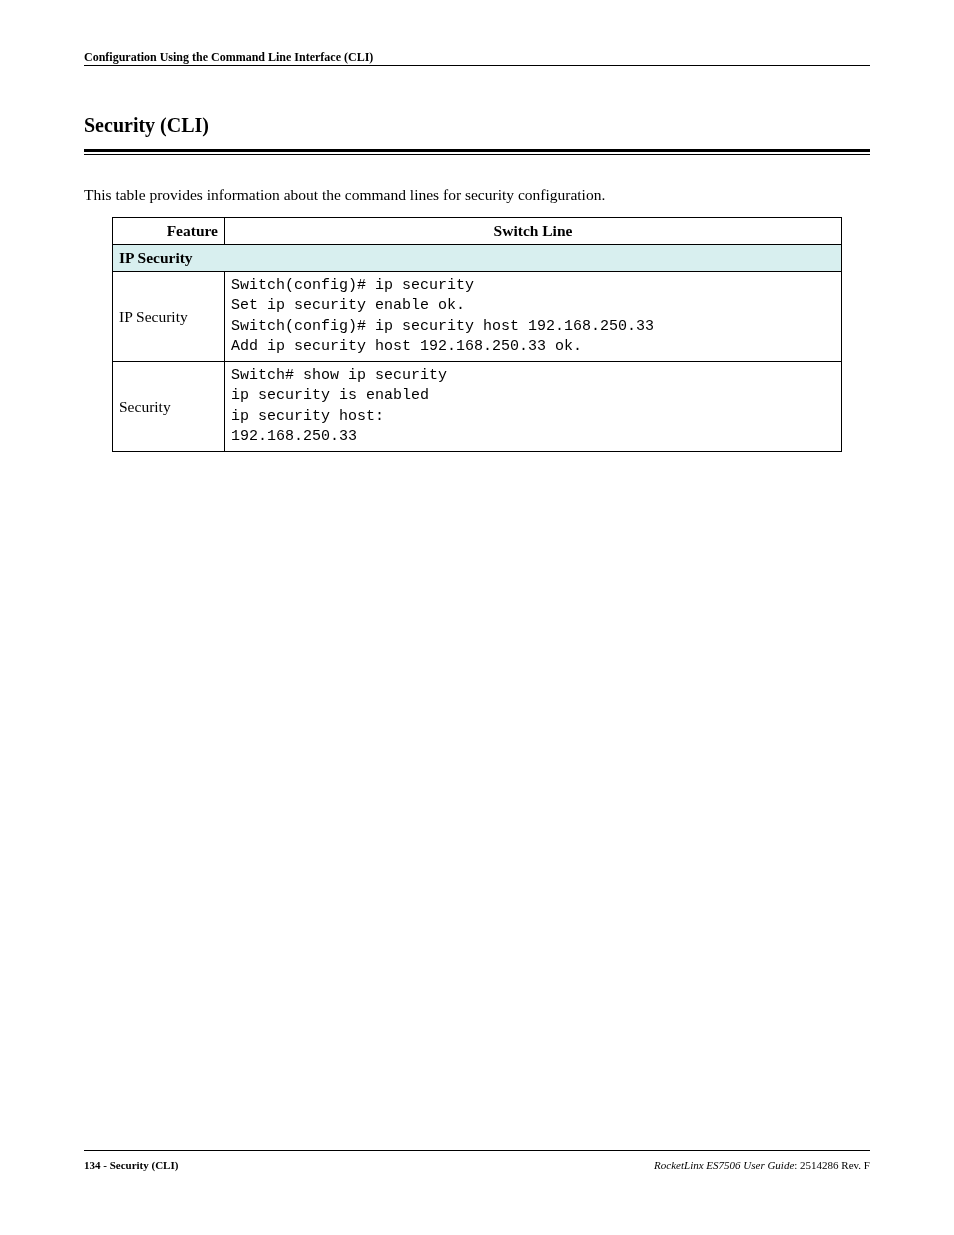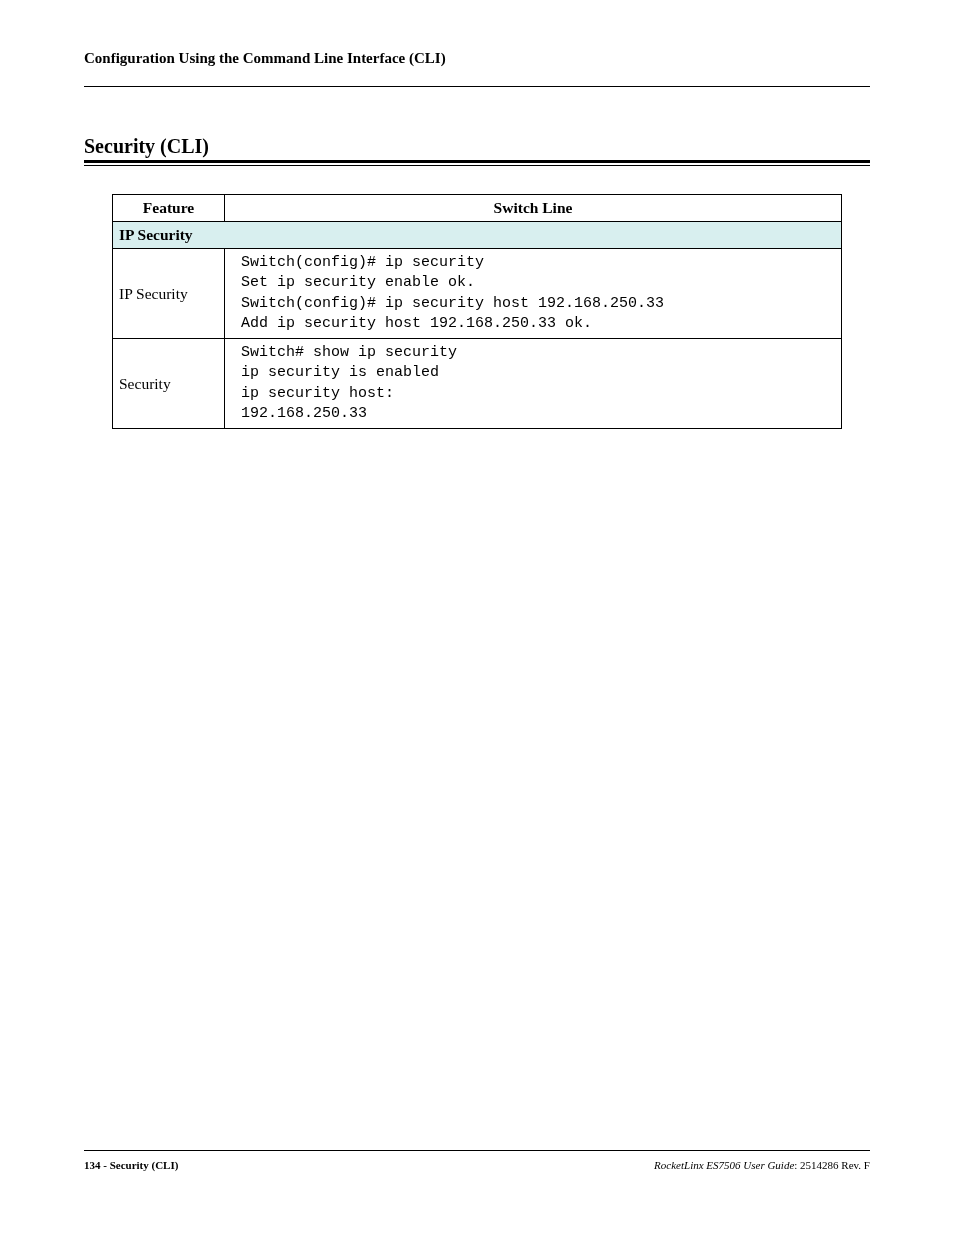--- a/index.html
+++ b/index.html
@@ -10,31 +10,31 @@
     position: relative;
   }
   .page {
     position: absolute;
     left: 84px;
     top: 50px;
     width: 786px;
   }
   .running-header {
     font-weight: bold;
-    font-size: 15px;
-    padding-bottom: 19px;
+    font-size: 12px;
+    padding-bottom: 0;
     border-bottom: 1px solid #000;
     margin-bottom: 48px;
   }
   
   .title-wrap { margin-bottom: 28px; }
   .title-wrap h2 {
     font-weight: bold;
     font-size: 20px;
-    padding-bottom: 2px;
+    padding-bottom: 12px;
   }
   .title-rule-thick { height: 3px; background: #000; }
   .title-rule-thin { height: 1px; background: #000; margin-top: 2px; }
 
   .body-text {
     font-size: 15.5px;
     line-height: 1.55;
     margin-bottom: 4px;
   }
   .body-text a.xref {
@@ -55,31 +55,31 @@
     padding: 4px 6px;
     text-align: left;
     vertical-align: middle;
     font-size: 15.5px;
   }
   table.cmd th {
     font-weight: bold;
     text-align: center;
     background: #fff;
   }
-  table.cmd th.feature { width: 112px; }
+  table.cmd th.feature { width: 112px; text-align: right; }
   table.cmd tr.section-row td {
     background: #d8efef;
     font-weight: bold;
   }
   table.cmd td.code {
     font-family: "Courier New", Courier, monospace;
     white-space: pre;
     line-height: 1.35;
     font-size: 15px;
-    padding: 4px 16px;
+    padding: 4px 6px;
   }
   table.cmd td.feat { vertical-align: middle; }
 
   .footer {
     position: absolute;
     left: 84px;
     width: 786px;
     top: 1150px;
   }
   .footer-rule { height: 1px; background: #000; margin-bottom: 8px; }
@@ -99,20 +99,21 @@
   <div class="running-header">Configuration Using the Command Line Interface (CLI)</div>
 
   <div class="title-wrap">
     <h2>Security (CLI)</h2>
     <div class="title-rule-thick"></div>
     <div class="title-rule-thin"></div>
   </div>
 
 
 
+  <p class="body-text">This table provides information about the command lines for security configuration.</p>
 
   <table class="cmd">
     <thead>
       <tr>
         <th class="feature">Feature</th>
         <th>Switch Line</th>
       </tr>
     </thead>
     <tbody>
       <tr class="section-row">

